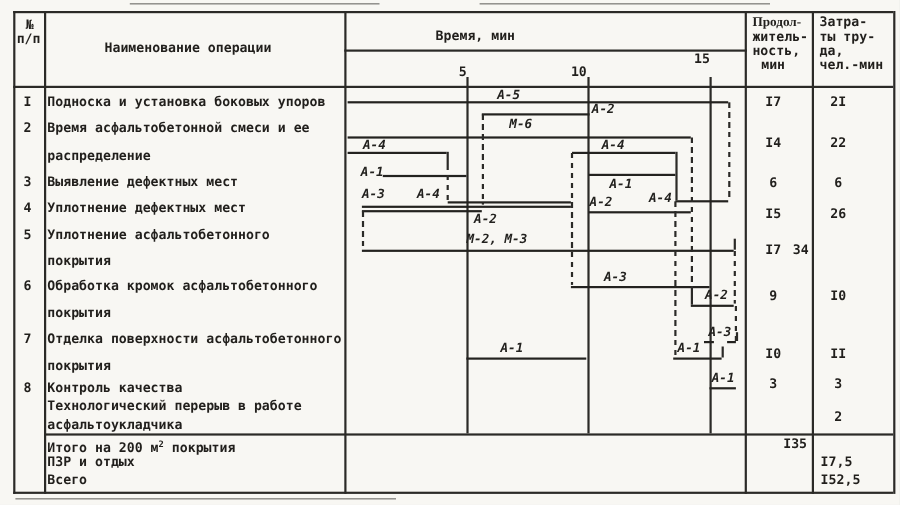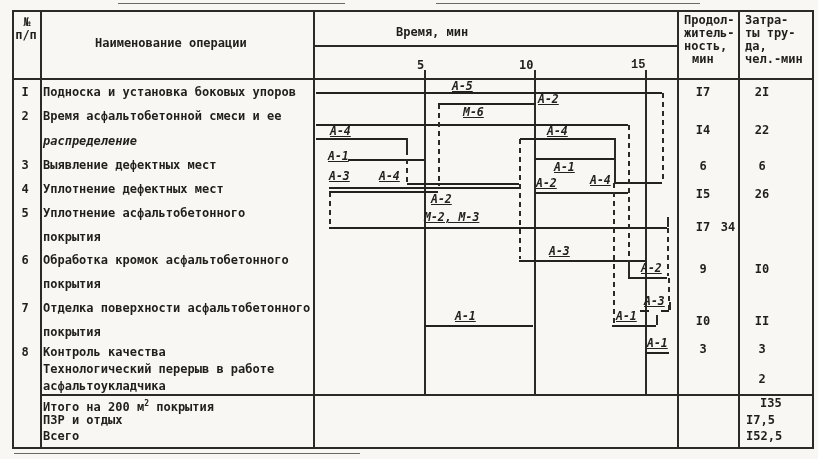--- a/index.html
+++ b/index.html
@@ -12,21 +12,21 @@
   .hl{height:2px;}
   .vl{width:2px;}
   .hl.thin{height:1px;background:#6a6964;}
   .dvl{position:absolute;width:2px;
        background:repeating-linear-gradient(to bottom,#2b2a27 0 5px,rgba(0,0,0,0) 5px 9px);}
   .bar{position:absolute;height:2px;background:#23221f;}
   .tw{position:absolute;font:bold 12px "DejaVu Sans Mono",monospace;color:#211f1c;
       white-space:nowrap;line-height:13px;}
   .tw sup{font-size:8px;}
   .gl{position:absolute;font:italic bold 11.5px "DejaVu Sans Mono",monospace;
-      color:#23221f;white-space:nowrap;line-height:12px;text-decoration:underline;}
+      color:#23221f;white-space:nowrap;line-height:12px;}
   .ctr{transform:translateX(-50%);}
 </style>
 </head>
 <body>
 
 <div id="page">
 
   <div class="hl thin" style="left:118px;top:3px;width:227px;"></div>
   <div class="hl thin" style="left:436px;top:3px;width:264px;"></div>
   <div class="hl" style="left:12px;top:10px;width:800px;"></div>
@@ -45,42 +45,42 @@
 
   <div class="vl" style="left:424px;top:70px;height:324px;"></div>
   <div class="vl" style="left:534px;top:70px;height:324px;"></div>
   <div class="vl" style="left:645px;top:70px;height:324px;"></div>
 
   <div class="tw ctr" style="left:27px;top:16px;">№</div>
   <div class="tw ctr" style="left:26px;top:29px;text-align:right;">п/п</div>
   <div class="tw" style="left:95px;top:37px;">Наименование операции</div>
   <div class="tw" style="left:396px;top:26px;">Время, мин</div>
 
-  <div class="tw" style="left:684px;top:14px;">Продол-</div>
+  <div class="tw" style="left:684px;top:14px;font-family:Liberation Serif, serif;">Продол-</div>
   <div class="tw" style="left:684px;top:27px;">житель-</div>
   <div class="tw" style="left:684px;top:40px;">ность,</div>
   <div class="tw" style="left:692px;top:53px;">мин</div>
 
   <div class="tw" style="left:745px;top:14px;">Затра-</div>
   <div class="tw" style="left:745px;top:27px;">ты тру-</div>
   <div class="tw" style="left:745px;top:40px;">да,</div>
   <div class="tw" style="left:745px;top:53px;">чел.-мин</div>
 
   <div class="tw" style="left:417px;top:59px;">5</div>
   <div class="tw" style="left:519px;top:59px;">10</div>
-  <div class="tw" style="left:631px;top:59px;font-family:Liberation Mono, monospace;">15</div>
+  <div class="tw" style="left:631px;top:47px;">15</div>
 
   <div id="dyn">
       <div class="tw ctr" style="left: 25px; top: 86px;">I</div>
       <div class="tw" style="left: 43px; top: 86px;">Подноска и установка боковых упоров</div>
       <div class="tw ctr" style="left: 703px; top: 86px;">I7</div>
       <div class="tw ctr" style="left: 762px; top: 86px;">2I</div>
       <div class="tw ctr" style="left: 25px; top: 110px;">2</div>
       <div class="tw" style="left: 43px; top: 110px;">Время асфальтобетонной смеси и ее</div>
-      <div class="tw" style="left: 43px; top: 135px; font-style: italic;">распределение</div>
+      <div class="tw" style="left: 43px; top: 135px;">распределение</div>
       <div class="tw ctr" style="left: 703px; top: 124px;">I4</div>
       <div class="tw ctr" style="left: 762px; top: 124px;">22</div>
       <div class="tw ctr" style="left: 25px; top: 159px;">3</div>
       <div class="tw" style="left: 43px; top: 159px;">Выявление дефектных мест</div>
       <div class="tw ctr" style="left: 703px; top: 160px;">6</div>
       <div class="tw ctr" style="left: 762px; top: 160px;">6</div>
       <div class="tw ctr" style="left: 25px; top: 183px;">4</div>
       <div class="tw" style="left: 43px; top: 183px;">Уплотнение дефектных мест</div>
       <div class="tw ctr" style="left: 703px; top: 188px;">I5</div>
       <div class="tw ctr" style="left: 762px; top: 188px;">26</div>
@@ -100,21 +100,21 @@
       <div class="tw ctr" style="left: 703px; top: 315px;">I0</div>
       <div class="tw ctr" style="left: 762px; top: 315px;">II</div>
       <div class="tw ctr" style="left: 25px; top: 346px;">8</div>
       <div class="tw" style="left: 43px; top: 346px;">Контроль качества</div>
       <div class="tw ctr" style="left: 703px; top: 343px;">3</div>
       <div class="tw ctr" style="left: 762px; top: 343px;">3</div>
       <div class="tw" style="left: 43px; top: 363px;">Технологический перерыв в работе</div>
       <div class="tw" style="left: 43px; top: 380px;">асфальтоукладчика</div>
       <div class="tw ctr" style="left: 762px; top: 373px;">2</div>
       <div class="tw" style="left: 43px; top: 397px;"><span>Итого на 200 м</span><sup>2</sup><span> покрытия</span></div>
-      <div class="tw" style="left: 712px; top: 397px; margin-left: 48px;">I35</div>
+      <div class="tw" style="left: 712px; top: 397px;">I35</div>
       <div class="tw" style="left: 43px; top: 414px;"><span>ПЗР и отдых</span></div>
       <div class="tw" style="left: 746px; top: 414px;">I7,5</div>
       <div class="tw" style="left: 43px; top: 430px;"><span>Всего</span></div>
       <div class="tw" style="left: 746px; top: 430px;">I52,5</div>
       <div class="bar" style="left: 316px; top: 92px; width: 346px;"></div>
       <div class="bar" style="left: 438px; top: 103px; width: 98px;"></div>
       <div class="bar" style="left: 316px; top: 124px; width: 312px;"></div>
       <div class="bar" style="left: 316px; top: 138px; width: 90px;"></div>
       <div class="bar" style="left: 348px; top: 159px; width: 76px;"></div>
       <div class="bar" style="left: 520px; top: 138px; width: 94px;"></div>

